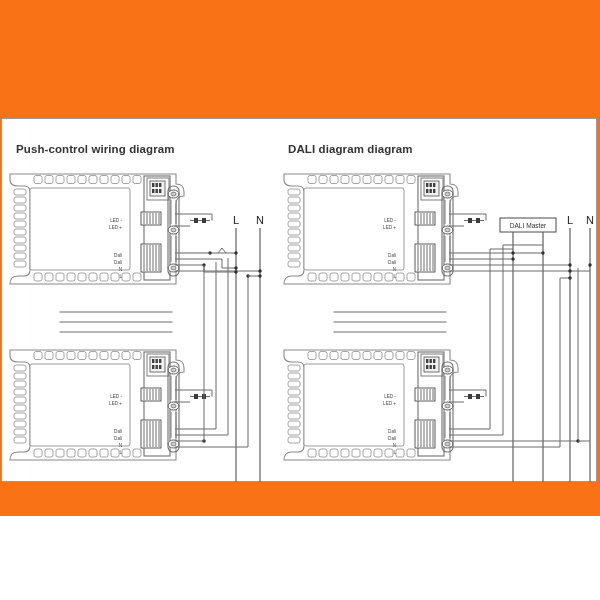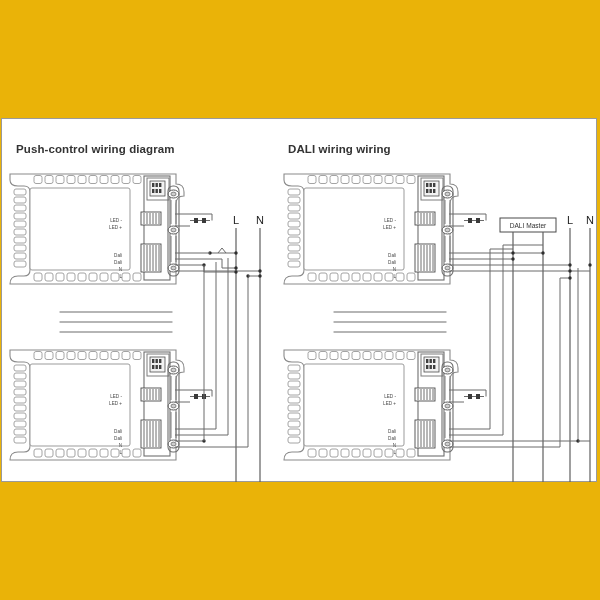--- a/index.html
+++ b/index.html
@@ -1,18 +1,18 @@
 <!DOCTYPE html>
 <html><head>
 <meta charset="utf-8">
 <style>
   html,body{margin:0;padding:0;background:#ffffff;}
   body{width:600px;height:600px;overflow:hidden;
        font-family:"Liberation Sans", sans-serif;color:#3a3a3a;}
-  #stage{position:relative;width:600px;height:600px;background:#eab308;}
+  #stage{position:relative;width:600px;height:516px;background:#f97316;}
   .frame{position:absolute;left:1px;top:118px;width:596px;height:364px;
          border:1px solid #9a9a9a;background:#fff;box-sizing:border-box;}
   .title{position:absolute;font-weight:bold;font-size:11.5px;color:#333;
          letter-spacing:.1px;white-space:nowrap;}
   #t-push{left:16px;top:143px;}
   #t-dali{left:288px;top:143px;}
   svg{position:absolute;left:0;top:0;width:600px;height:600px;overflow:visible;}
   .ln{fill:none;stroke:#7d7d7d;stroke-width:1;}
   .ln2{fill:none;stroke:#6f6f6f;stroke-width:1.1;}
   .body-fill{fill:#ffffff;stroke:#8a8a8a;stroke-width:1.1;}
@@ -35,21 +35,21 @@
   .ledsym{fill:#3a3a3a;}
 </style>
 </head>
 <body>
 
 <div id="stage">
 
   <div class="frame"></div>
 
   <div class="title" id="t-push">Push-control wiring diagram</div>
-  <div class="title" id="t-dali">DALI wiring wiring</div>
+  <div class="title" id="t-dali">DALI diagram diagram</div>
 
   <svg id="art" viewBox="0 0 600 600">
     <defs>
       <g id="driver">
 
         <path class="body-fill" d="M2,2 L168,2 L168,12 Q176,12 176,20 L176,24 Q168,24 168,32 L168,112 L2,112 Q2,104 10,104 L16,104 Q22,104 22,98 L22,20 Q22,14 16,14 L10,14 Q2,14 2,8 Z"></path>
 
         <rect class="inner" x="22" y="16" width="100" height="82" rx="2"></rect>
 
         <g class="fin">

